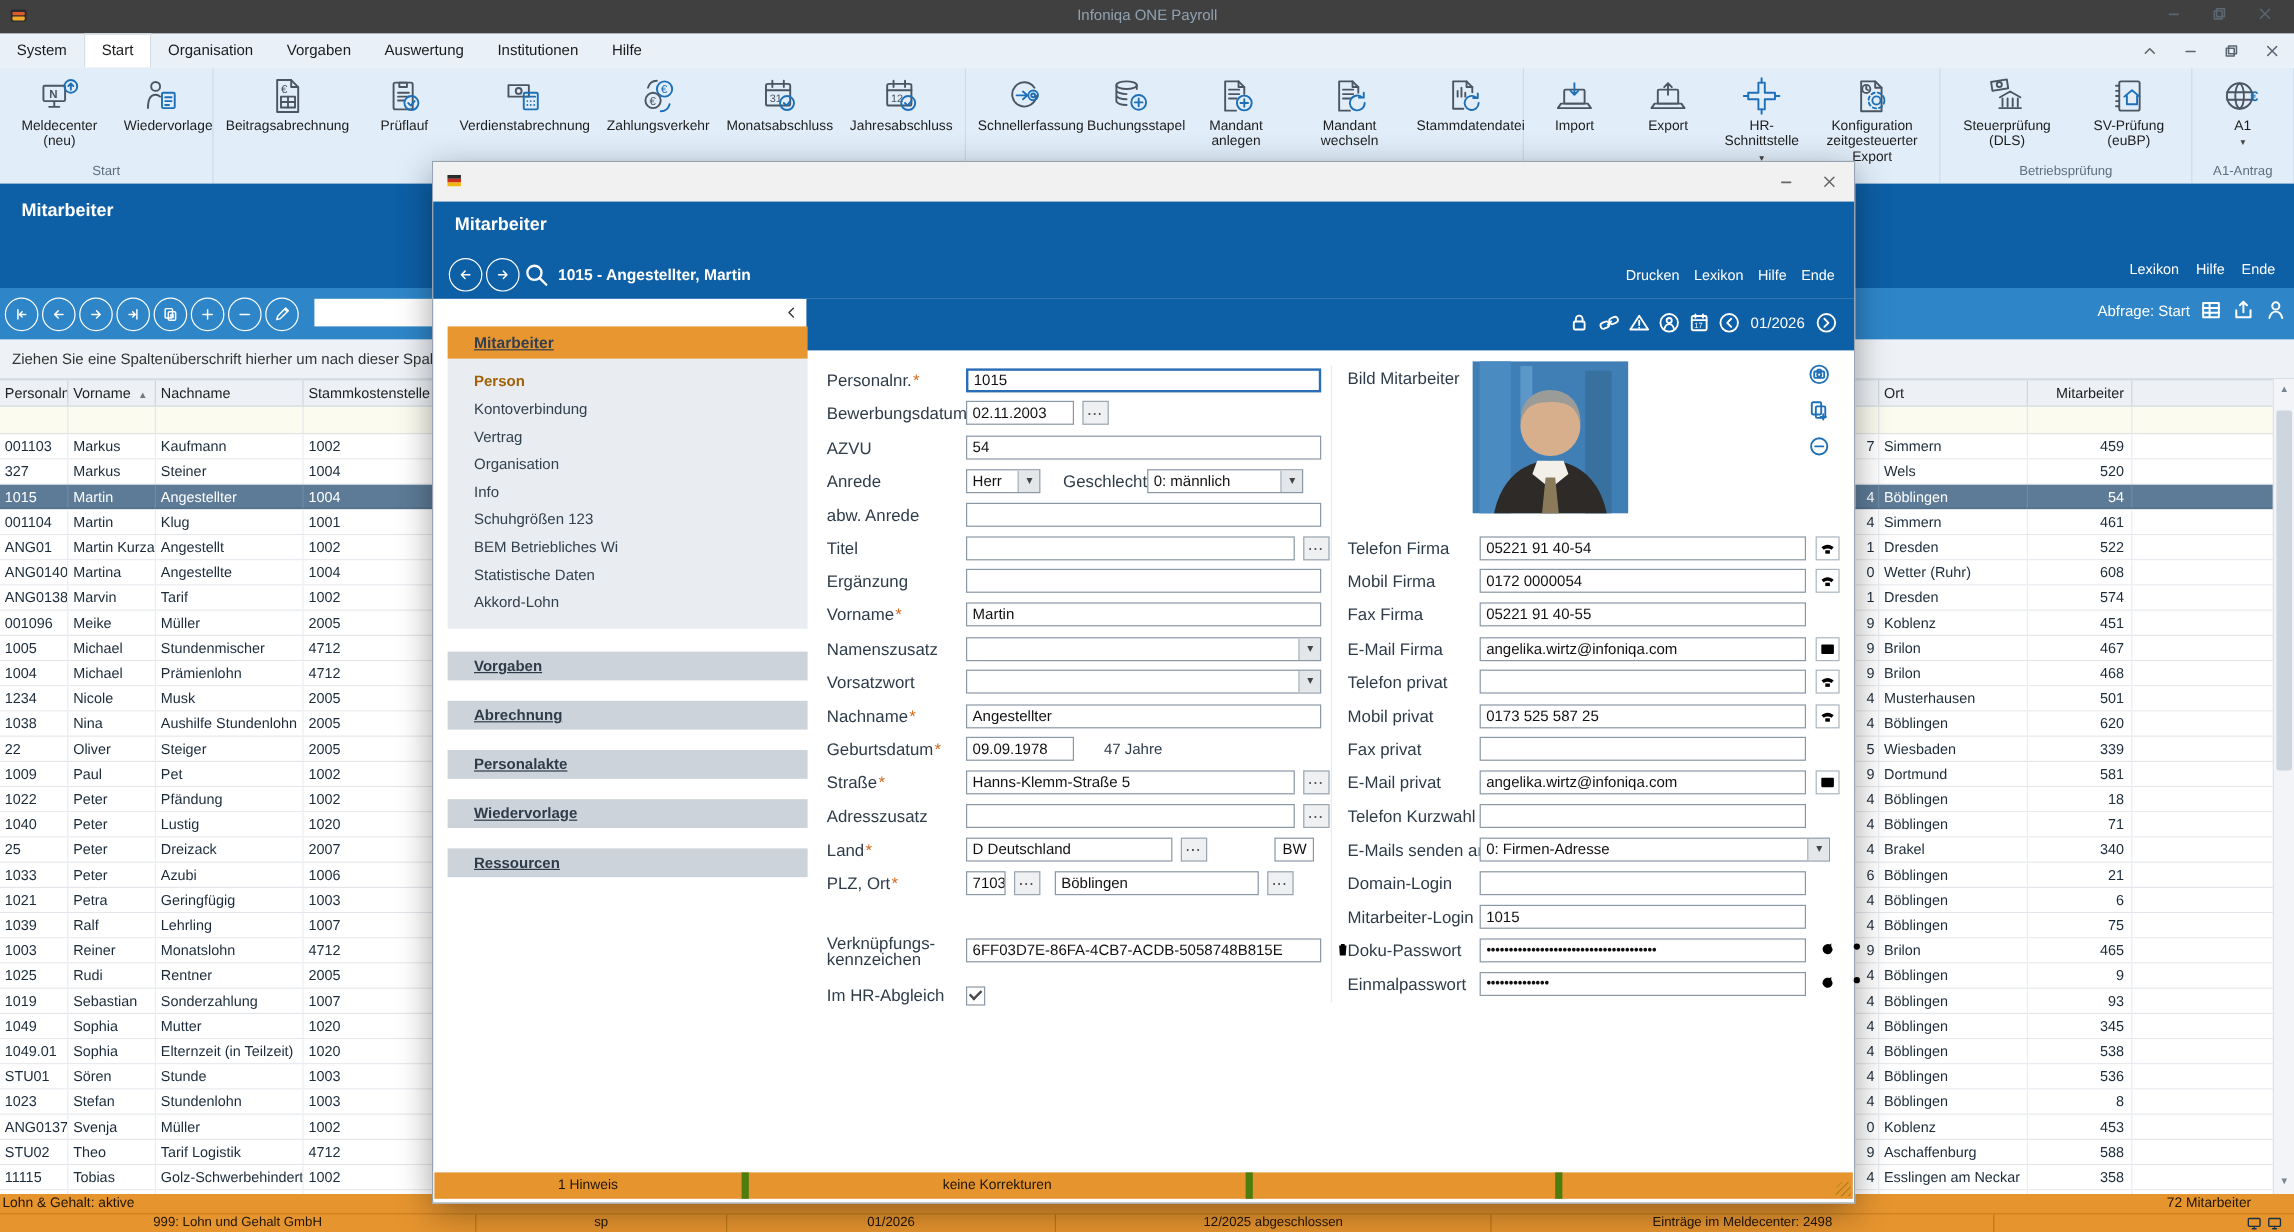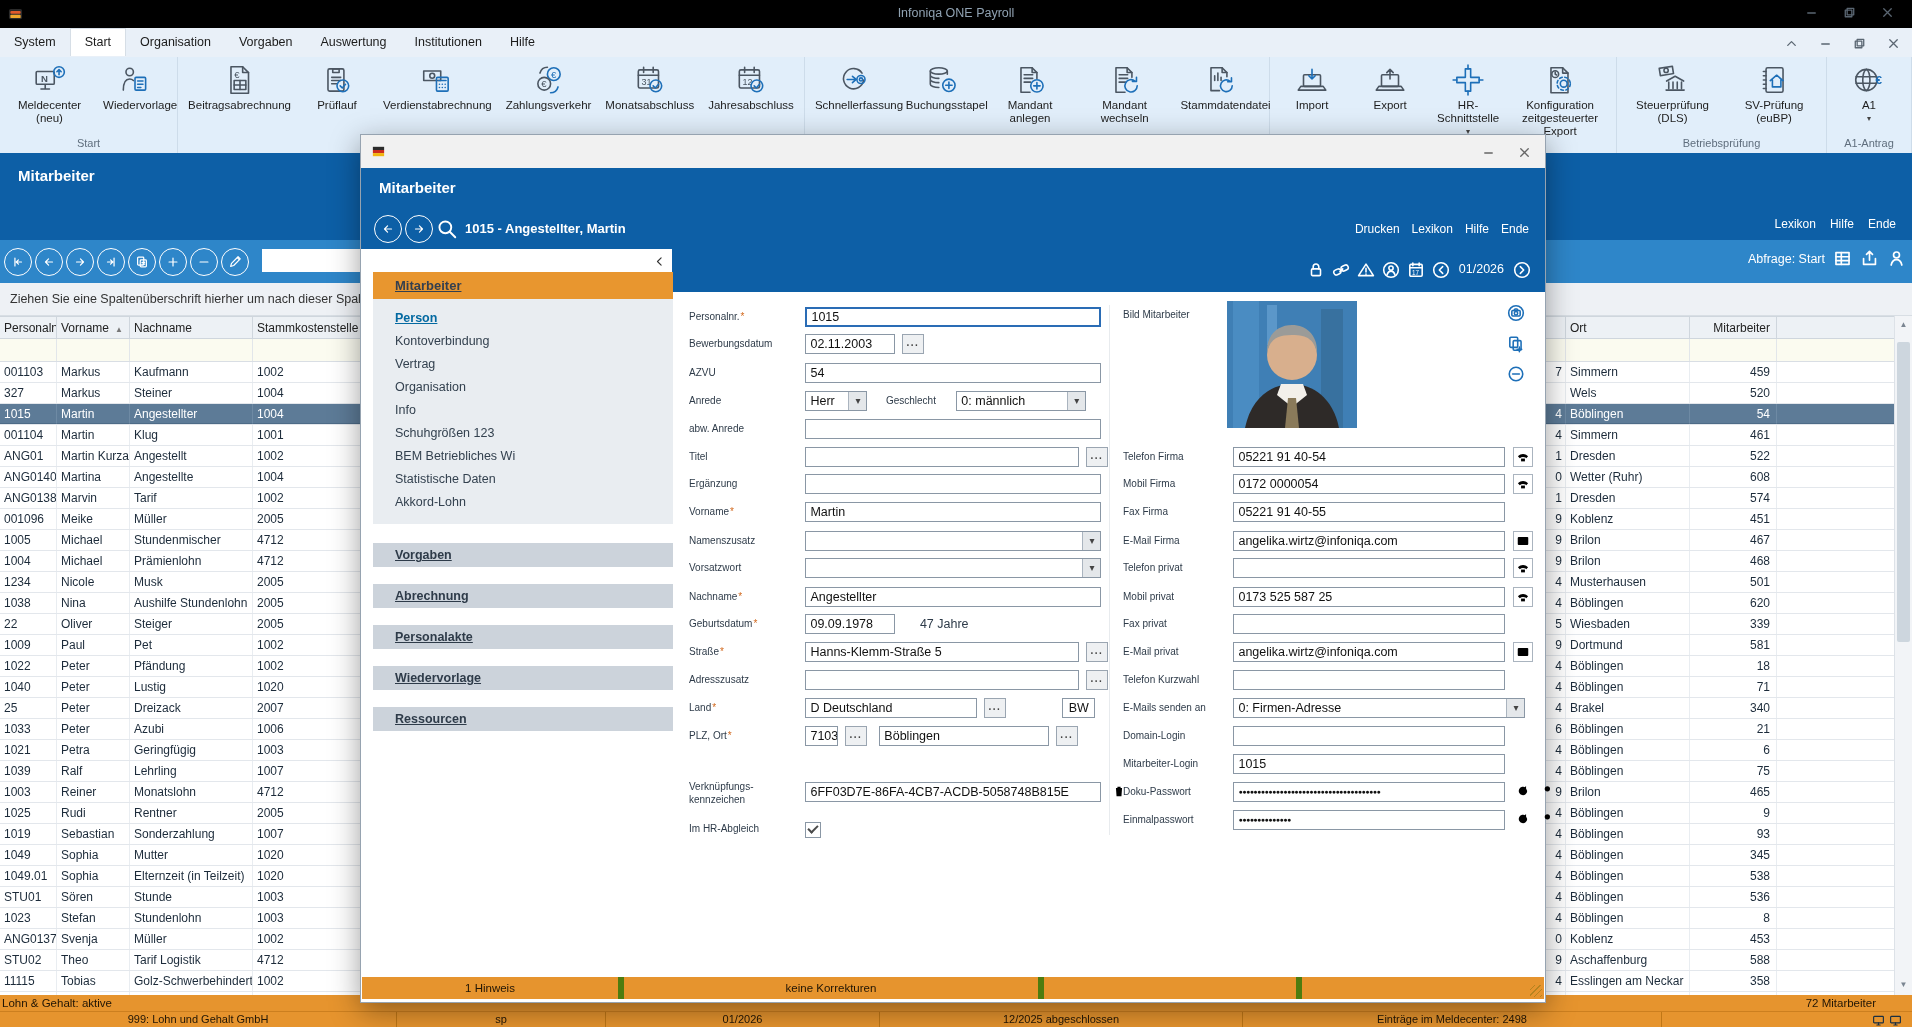--- a/index.html
+++ b/index.html
@@ -1,19 +1,19 @@
 <!DOCTYPE html>
 <html><head>
 <meta charset="utf-8">
 <style>
   html,body{margin:0;padding:0;background:#9aa5af}
   .app{position:relative;width:1912px;height:1027px;overflow:hidden;background:#fff;
        font-family:"Liberation Sans",sans-serif;color:#222;-webkit-font-smoothing:antialiased}
   
-  .titlebar{position:absolute;top:0;left:0;right:0;height:28px;background:#000000}
+  .titlebar{position:absolute;top:0;left:0;right:0;height:28px;background:#404040}
   .appicon{position:absolute;left:8px;top:5px;width:18px;height:18px}
   .apptitle{position:absolute;left:0;right:0;top:6px;text-align:center;font-size:12.5px;color:#90a2b2}
   .wc{position:absolute;top:3px;display:flex;gap:22px;color:#5a6672}
   .wc1{right:16px}.wc2{right:10px;top:34px;gap:18px;z-index:3}
   .wbtn{width:16px;height:16px;cursor:default}
   .wbtn svg{width:15px;height:15px}
   
   .menubar{position:absolute;top:28px;left:0;right:0;height:29px;background:#e9f0f8;border-bottom:1px solid #dfe8f2}
   .mtab{display:inline-block;padding:6px 14px 7px;font-size:12.5px;color:#1b1b1b}
   .mtab.sel{background:#fff;border:1px solid #d6dee6;border-bottom:none}
@@ -90,27 +90,27 @@
   .dlg-extrow{position:absolute;top:125px;right:14px;display:flex;gap:7px;align-items:center;color:#fff}
   .hicon svg{width:18px;height:18px}
   .period{font-size:12.5px;margin:0 2px}
   .collapse{position:absolute;left:292px;top:117px;color:#333}
   .collapse svg{width:13px;height:13px}
   
   .side{position:absolute;left:12px;top:137px;width:300px}
   .side-head{height:27px;background:#e8962f;line-height:27px;padding-left:22px;font-size:13px;font-weight:bold;color:#333f4f;text-decoration:underline}
   .side-list{background:#e9edf1;padding:8px 0 10px}
   .sitem{height:23px;line-height:23px;padding-left:22px;font-size:12.5px;color:#33414f}
-  .sitem.sel{font-weight:bold;color:#0369a1;text-decoration:underline}
+  .sitem.sel{font-weight:bold;color:#a16207;}
   .sgroup{height:24px;background:#ccd3db;margin-top:17px;line-height:24px;padding-left:22px;font-size:12.5px;font-weight:bold;color:#2e3b49;text-decoration:underline}
   .sgroups{margin-top:19px}
   
   .lrow,.rrow{position:absolute;height:22px;white-space:nowrap}
   .lrow{left:328px}.rrow{left:762px}
-  .flabel{display:inline-block;width:112px;font-size:10px;color:#2e3b49;line-height:20px;vertical-align:top}
+  .flabel{display:inline-block;width:112px;font-size:14px;color:#2e3b49;line-height:20px;vertical-align:top}
   .flabel.two{line-height:13px;transform:translateY(-2px)}
   .rrow .flabel{width:106px}
   .req{color:#d2691e;margin-left:1px}
   .fld{display:inline-block;height:20px;line-height:18px;border:1px solid #8a97a5;background:#fff;font-size:12.5px;
        padding:0 4px;vertical-align:top;box-sizing:border-box;overflow:hidden;color:#111}
   .fld.focus{border:2px solid #2a6cb5;line-height:16px}
   .w296{width:296px}.w274{width:274px}.w272{width:272px}.w292{width:292px}.w271{width:271px}
   .w172{width:172px}.w170{width:170px}.w90{width:90px}.w62{width:62px}.w50{width:33px}.w130{width:130px}
   .dots{display:inline-block;width:22px;height:20px;border:1px solid #9aa5b1;background:#eef0f2;box-sizing:border-box;
         vertical-align:top;margin-left:2px;text-align:center;color:#444}

